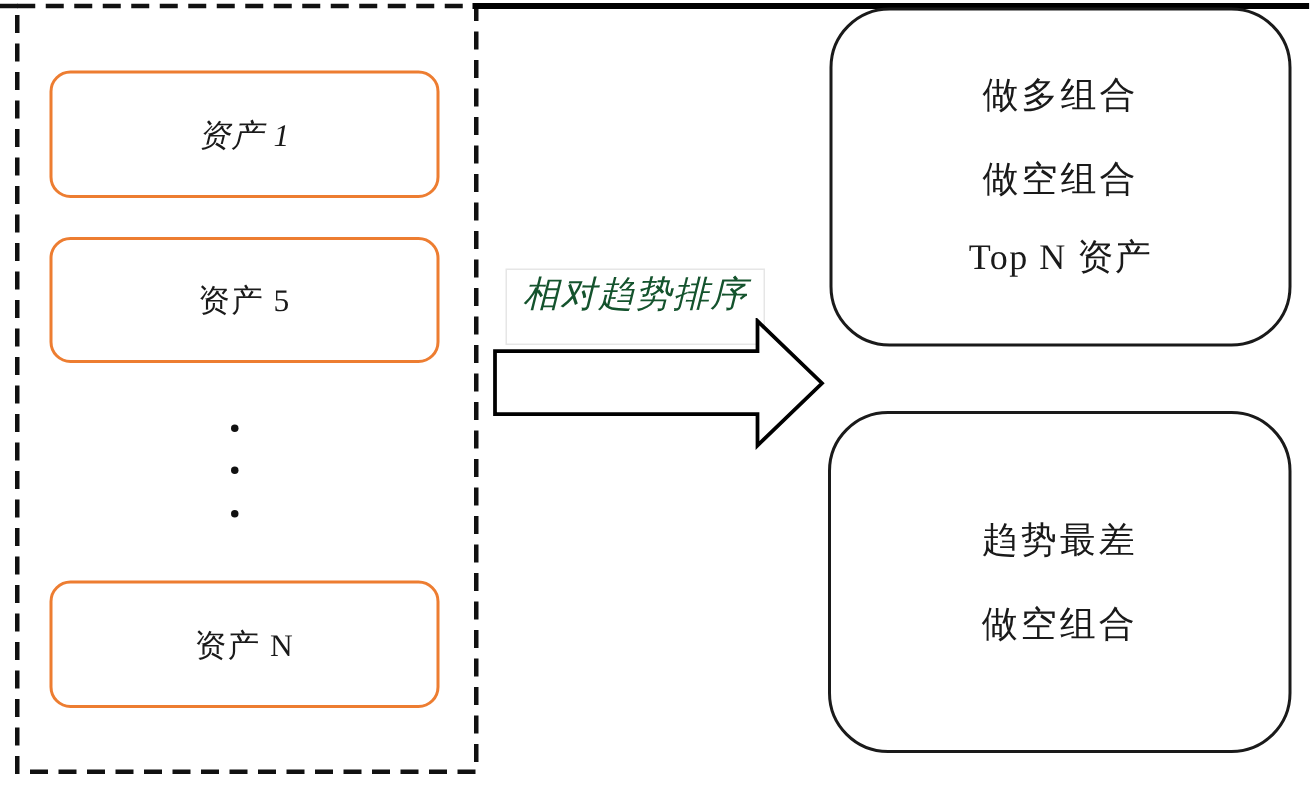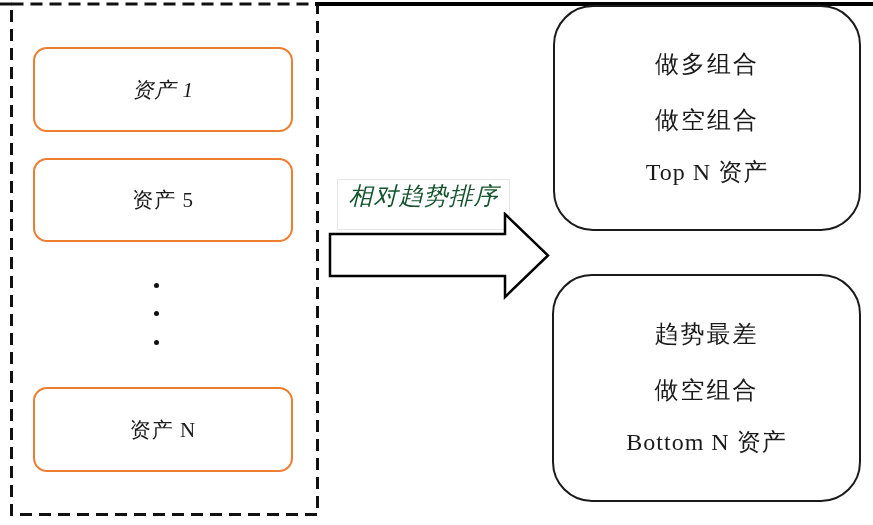--- a/index.html
+++ b/index.html
@@ -122,16 +122,15 @@
 
   <div id="long-box" class="portfolio-box">
     <div class="portfolio-title">做多组合</div>
     <div class="portfolio-desc">做空组合</div>
     <div class="portfolio-selection">Top N 资产</div>
   </div>
 
   <div id="short-box" class="portfolio-box">
     <div class="portfolio-title">趋势最差</div>
     <div class="portfolio-desc">做空组合</div>
-    <div class="portfolio-selection">Bottom N 资产</div>
   </div>
 
 </div>
 
 </body></html>

